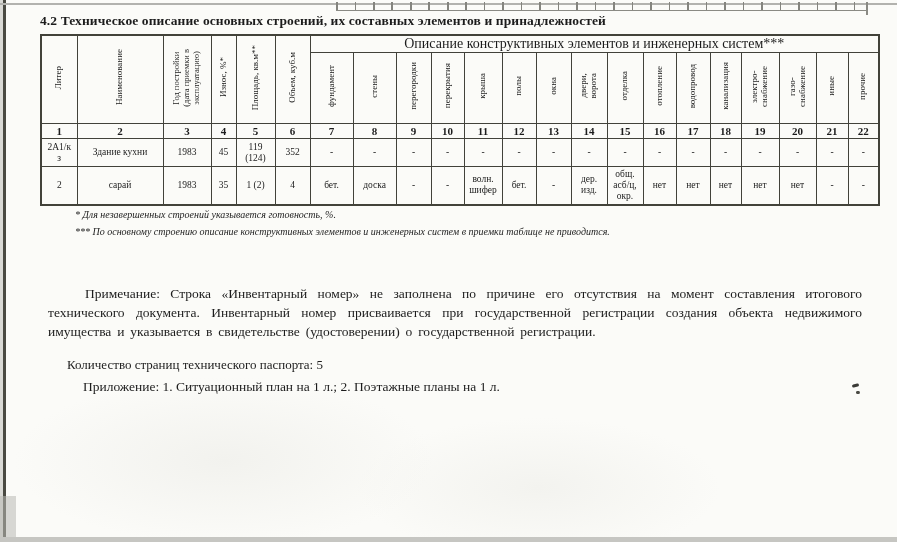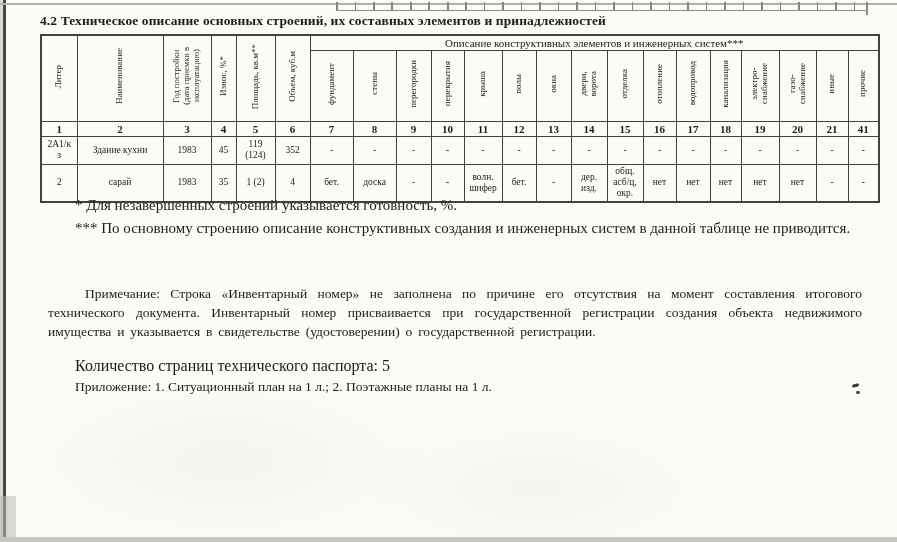--- a/index.html
+++ b/index.html
@@ -43,42 +43,42 @@
   table.main th,table.main td{
     border:1px solid #42423a;padding:0;margin:0;overflow:hidden;
     text-align:center;vertical-align:middle;font-weight:normal;
   }
   table.main{border:2px solid #42423a;}
   tr.h1{height:15px;}
   tr.h2{height:71px;}
   tr.nums{height:15px;}
   tr.r1{height:28px;}
   tr.r2{height:38px;}
-  th.group{font-size:11px;vertical-align:top;padding-top:1px;}
+  th.group{font-size:14px;vertical-align:top;padding-top:1px;}
   .rot{
     display:inline-block;
     writing-mode:vertical-rl;transform:rotate(180deg);
     white-space:pre-line;line-height:1.1;
     font-size:9px;max-height:84px;
   }
   tr.h2 .rot{max-height:69px;}
   .rot.small{font-size:8.5px;line-height:1.15;}
   tr.nums td{font-weight:bold;font-size:11px;}
   tr.r1 td,tr.r2 td{font-size:9.5px;white-space:pre-line;line-height:1.15;}
 
-  .footnotes{position:absolute;left:75px;top:197px;width:780px;font-size:15px;}
+  .footnotes{position:absolute;left:75px;top:209px;width:780px;font-size:10px;font-style:italic;}
   .footnotes div{margin-bottom:5.5px;}
 
   .note{
     position:absolute;left:48px;top:284px;width:814px;
     font-size:13.5px;line-height:19px;text-align:justify;text-indent:37px;
     word-spacing:2.5px;
   }
-  .line-pages{position:absolute;left:75px;top:357px;font-size:16px;}
-  .line-appendix{position:absolute;left:75px;top:379px;font-size:13.5px;}
+  .line-pages{position:absolute;left:67px;top:357px;font-size:13px;}
+  .line-appendix{position:absolute;left:83px;top:379px;font-size:13.5px;}
 </style>
 </head>
 <body>
 
 <div class="page">
 
   <div class="left-edge-soft"></div>
   <div class="left-edge"></div>
   <div class="top-line"></div>
   <div class="top-ticks"></div>
@@ -159,21 +159,21 @@
       <td>12</td>
       <td>13</td>
       <td>14</td>
       <td>15</td>
       <td>16</td>
       <td>17</td>
       <td>18</td>
       <td>19</td>
       <td>20</td>
       <td>21</td>
-      <td>41</td>
+      <td>22</td>
     </tr>
     <tr class="r1">
       <td>2А1/к
 з</td>
       <td>Здание кухни</td>
       <td>1983</td>
       <td>45</td>
       <td>119
 (124)</td>
       <td>352</td>
@@ -220,21 +220,21 @@
       <td>нет</td>
       <td>нет</td>
       <td>-</td>
       <td>-</td>
     </tr>
   </tbody>
     </table>
 
   <div class="footnotes">
     <div>* Для незавершенных строений указывается готовность, %.</div>
-    <div>*** По основному строению описание конструктивных создания и инженерных систем в данной таблице не приводится.</div>
+    <div>*** По основному строению описание конструктивных элементов и инженерных систем в приемки таблице не приводится.</div>
   </div>
 
   <div class="note">Примечание: Строка «Инвентарный номер» не заполнена по причине его отсутствия на момент составления итогового технического документа. Инвентарный номер присваивается при государственной регистрации создания объекта недвижимого имущества и указывается в свидетельстве (удостоверении) о государственной регистрации.</div>
 
   <div class="line-pages">Количество страниц технического паспорта: 5</div>
   <div class="line-appendix">Приложение: 1. Ситуационный план на 1 л.; 2. Поэтажные планы на 1 л.</div>
 
   <div class="smudge1"></div>
   <div class="smudge2"></div>
 

